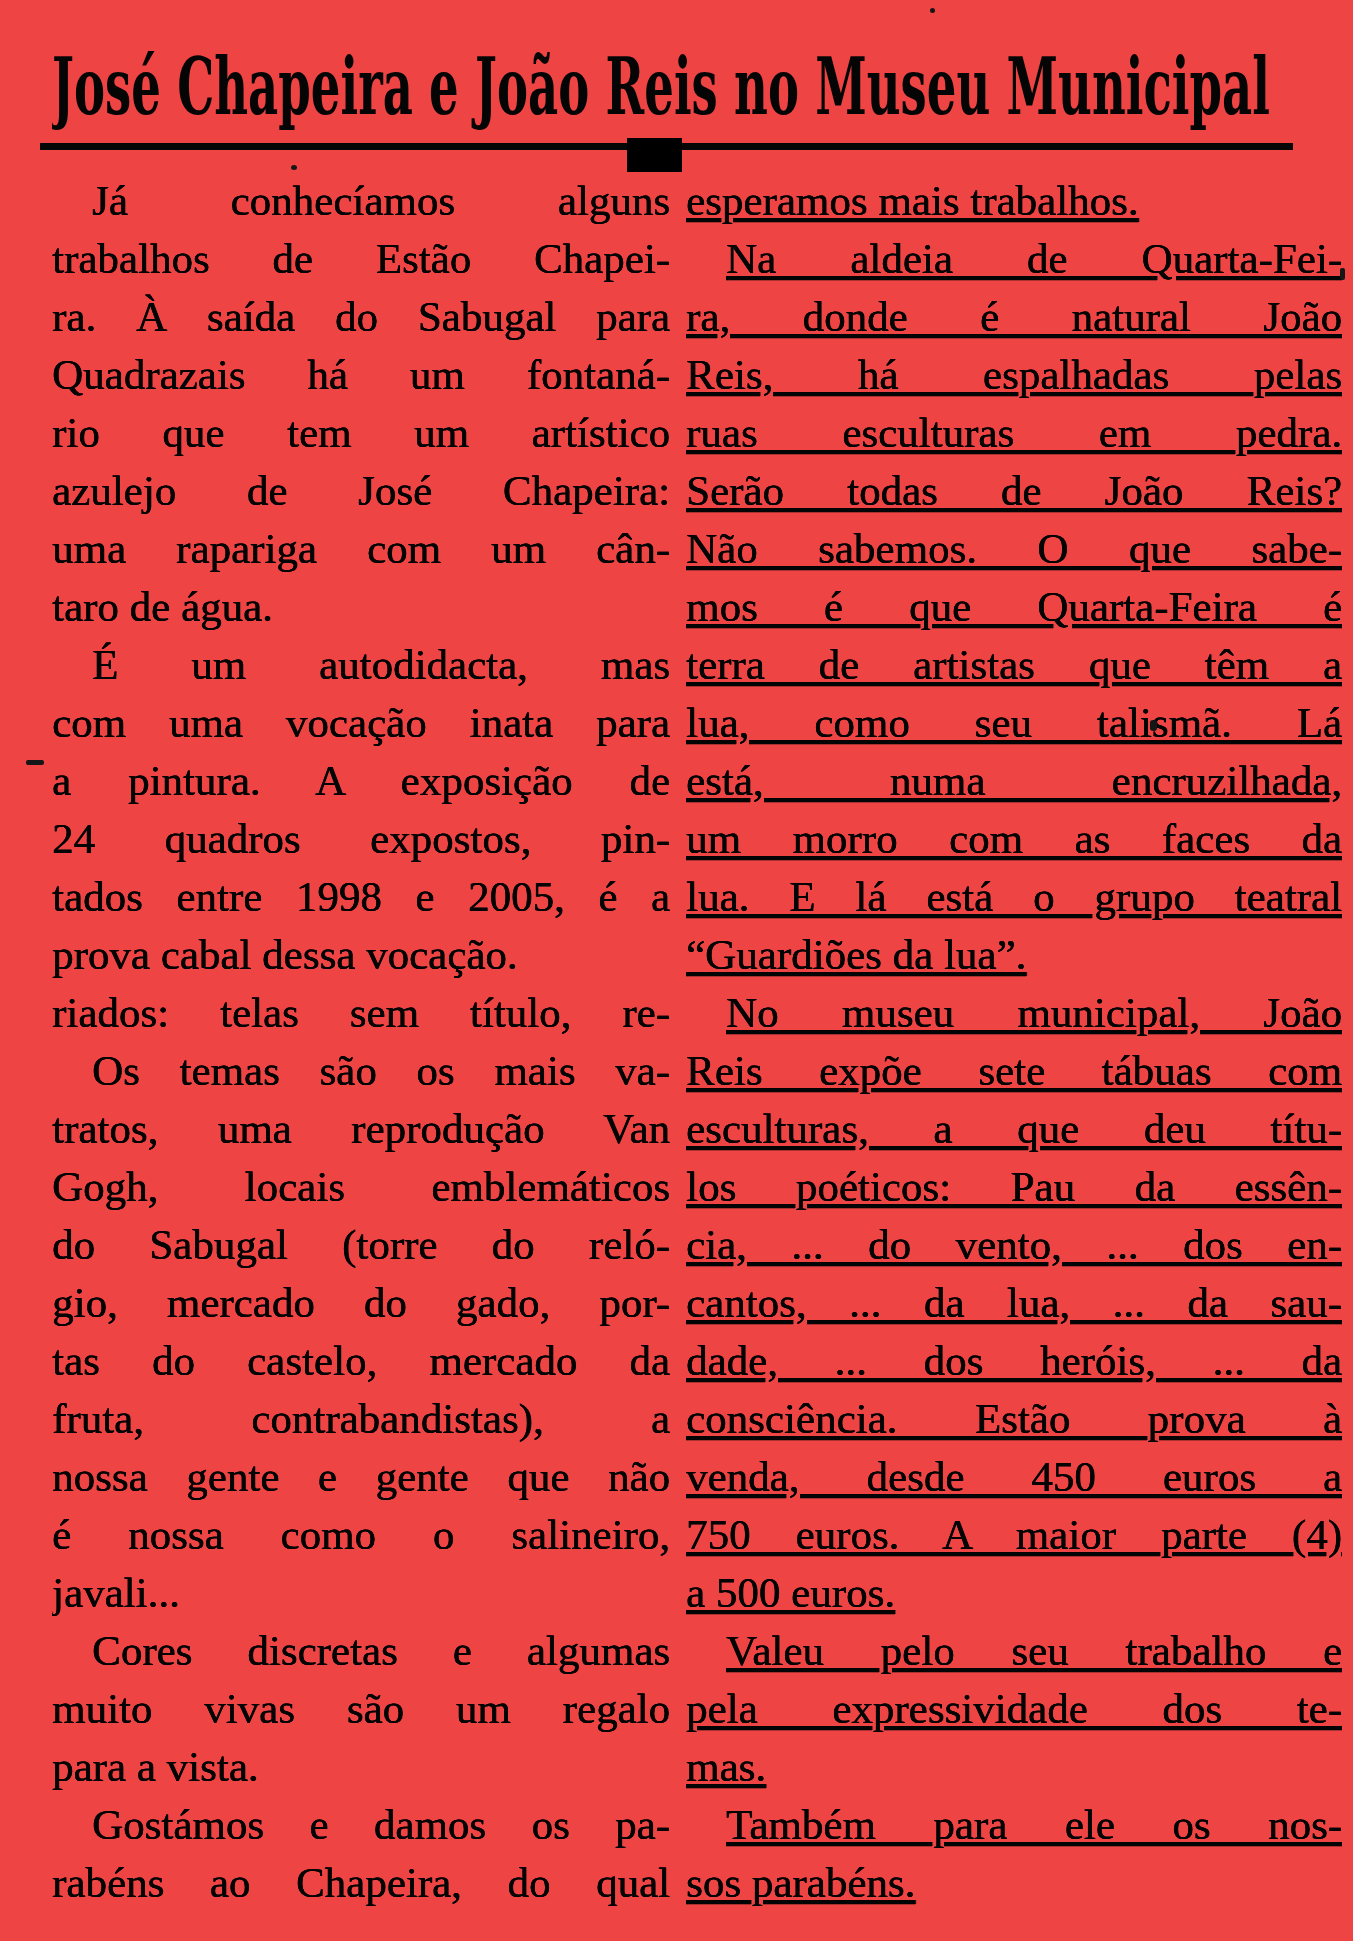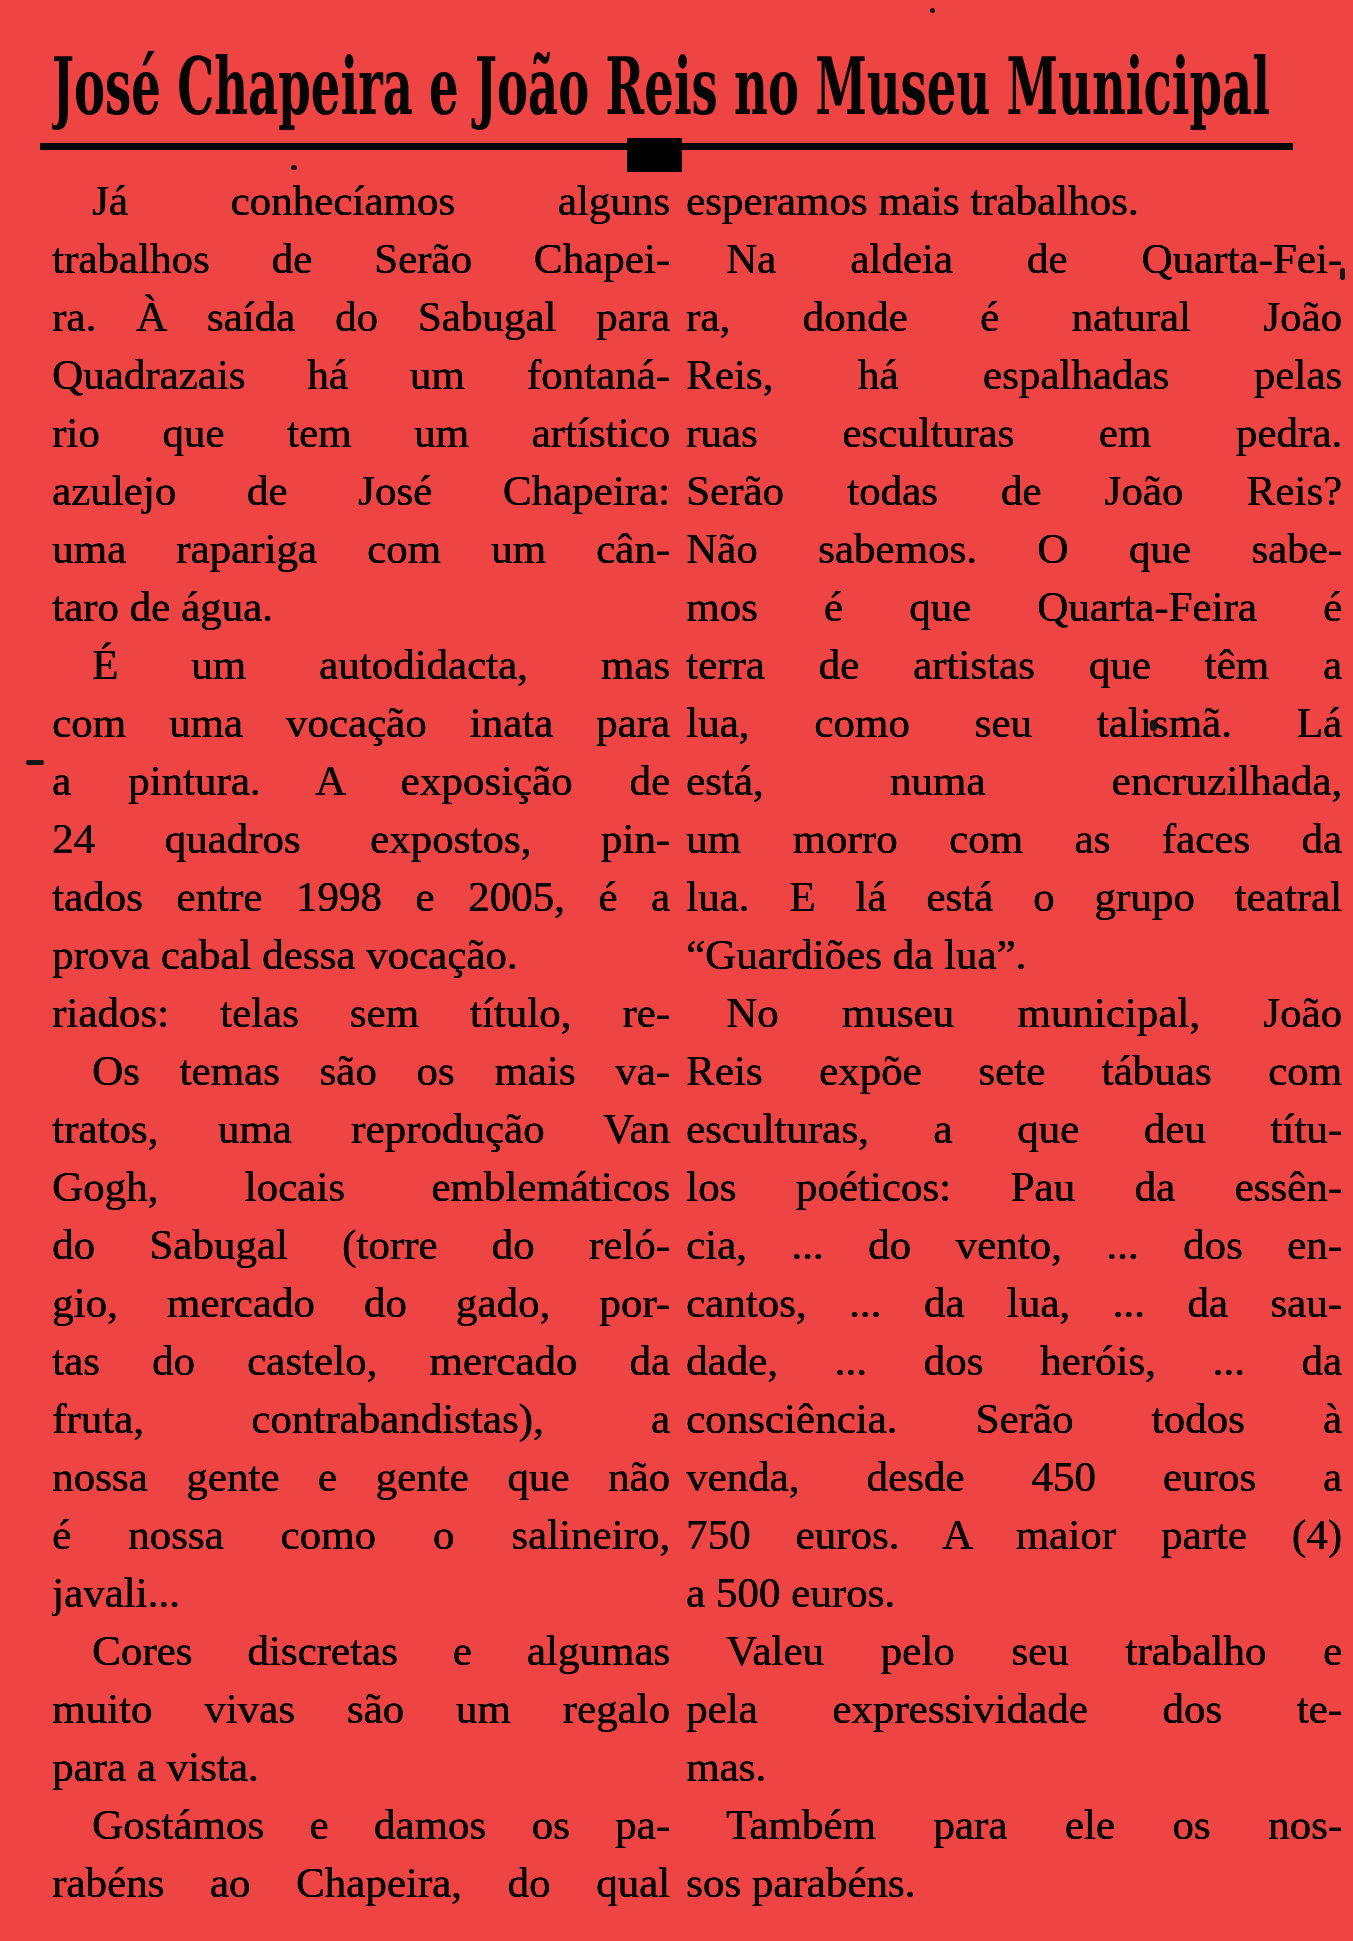--- a/index.html
+++ b/index.html
@@ -15,21 +15,21 @@
   .headline-svg text{
     font-family:"DejaVu Serif","Liberation Serif",serif;
     font-weight:bold;
     font-size:78px;
     fill:#050505;
   }
   .rule{position:absolute;left:40px;top:143px;width:1253px;height:7px;background:#070707;}
   .rule-block{position:absolute;left:627px;top:138px;width:55px;height:34px;background:#000;}
   .col{position:absolute;top:172px;}
   .col-left{left:52px;width:618px;}
-  .col-right{left:686px;width:656px;}
+  .col-right{left:686px;width:656px;text-decoration:underline;}
   .line{
     height:58px;
     line-height:58px;
     font-size:43px;
     text-align:justify;
     text-align-last:justify;
     overflow:hidden;
     white-space:normal;
     text-shadow:0.45px 0 0 currentColor, 0 0.3px 0 currentColor;
   }
@@ -49,21 +49,21 @@
 
   <svg class="headline-svg" width="1232" height="104">
     <text x="0" y="76" textLength="1218" lengthAdjust="spacingAndGlyphs">José Chapeira e João Reis no Museu Municipal</text>
   </svg>
 
   <div class="rule"></div>
   <div class="rule-block"></div>
 
   <div class="col col-left">
       <div class="line indent">Já conhecíamos alguns</div>
-      <div class="line">trabalhos de Serão Chapei-</div>
+      <div class="line">trabalhos de Estão Chapei-</div>
       <div class="line">ra. À saída do Sabugal para</div>
       <div class="line">Quadrazais há um fontaná-</div>
       <div class="line">rio que tem um artístico</div>
       <div class="line">azulejo de José Chapeira:</div>
       <div class="line">uma rapariga com um cân-</div>
       <div class="line end">taro de água.</div>
       <div class="line indent">É um autodidacta, mas</div>
       <div class="line">com uma vocação inata para</div>
       <div class="line">a pintura. A exposição de</div>
       <div class="line">24 quadros expostos, pin-</div>
@@ -101,21 +101,21 @@
       <div class="line">um morro com as faces da</div>
       <div class="line">lua. E lá está o grupo teatral</div>
       <div class="line end">“Guardiões da lua”.</div>
       <div class="line indent">No museu municipal, João</div>
       <div class="line">Reis expõe sete tábuas com</div>
       <div class="line">esculturas, a que deu títu-</div>
       <div class="line">los poéticos: Pau da essên-</div>
       <div class="line">cia, ... do vento, ... dos en-</div>
       <div class="line">cantos, ... da lua, ... da sau-</div>
       <div class="line">dade, ... dos heróis, ... da</div>
-      <div class="line">consciência. Serão todos à</div>
+      <div class="line">consciência. Estão prova à</div>
       <div class="line">venda, desde 450 euros a</div>
       <div class="line">750 euros. A maior parte (4)</div>
       <div class="line end">a 500 euros.</div>
       <div class="line indent">Valeu pelo seu trabalho e</div>
       <div class="line">pela expressividade dos te-</div>
       <div class="line end">mas.</div>
       <div class="line indent">Também para ele os nos-</div>
       <div class="line end">sos parabéns.</div>
     </div>
 

